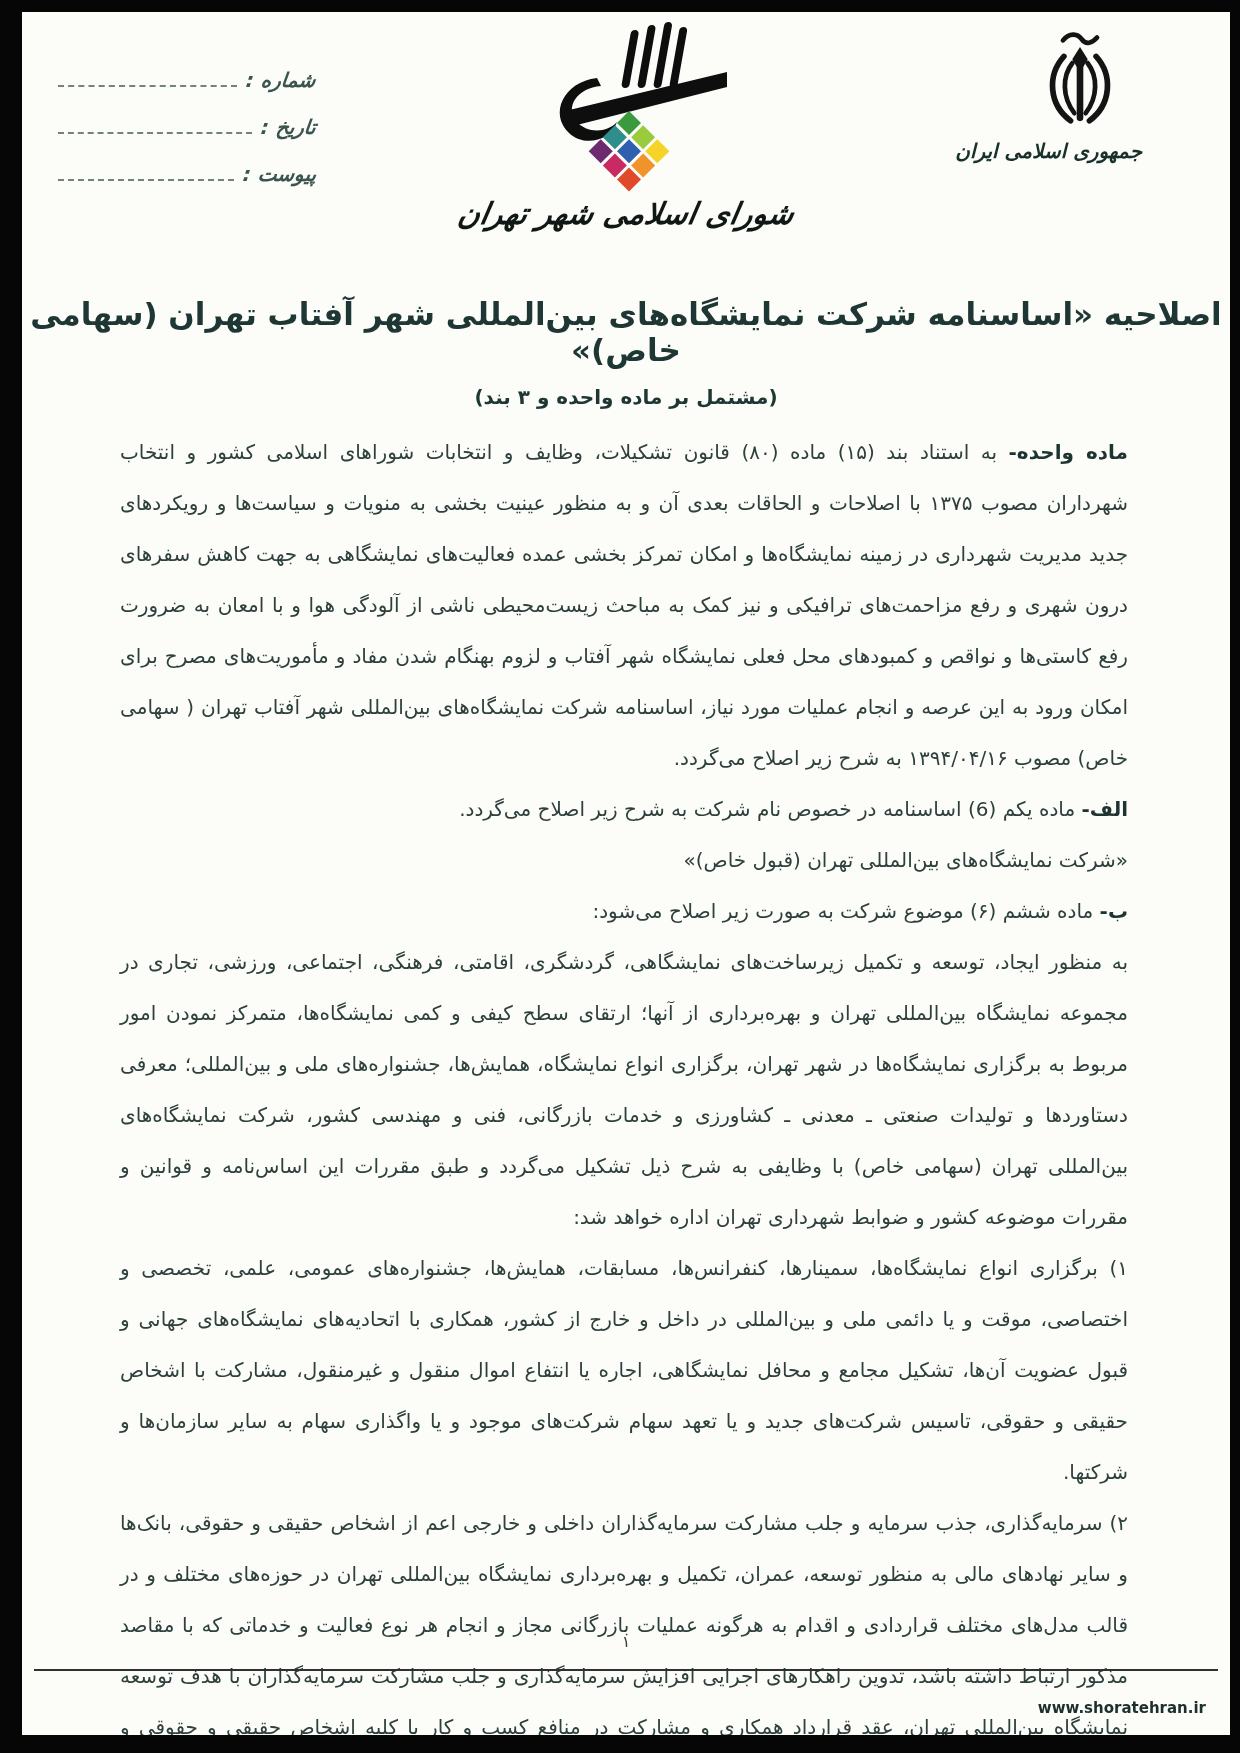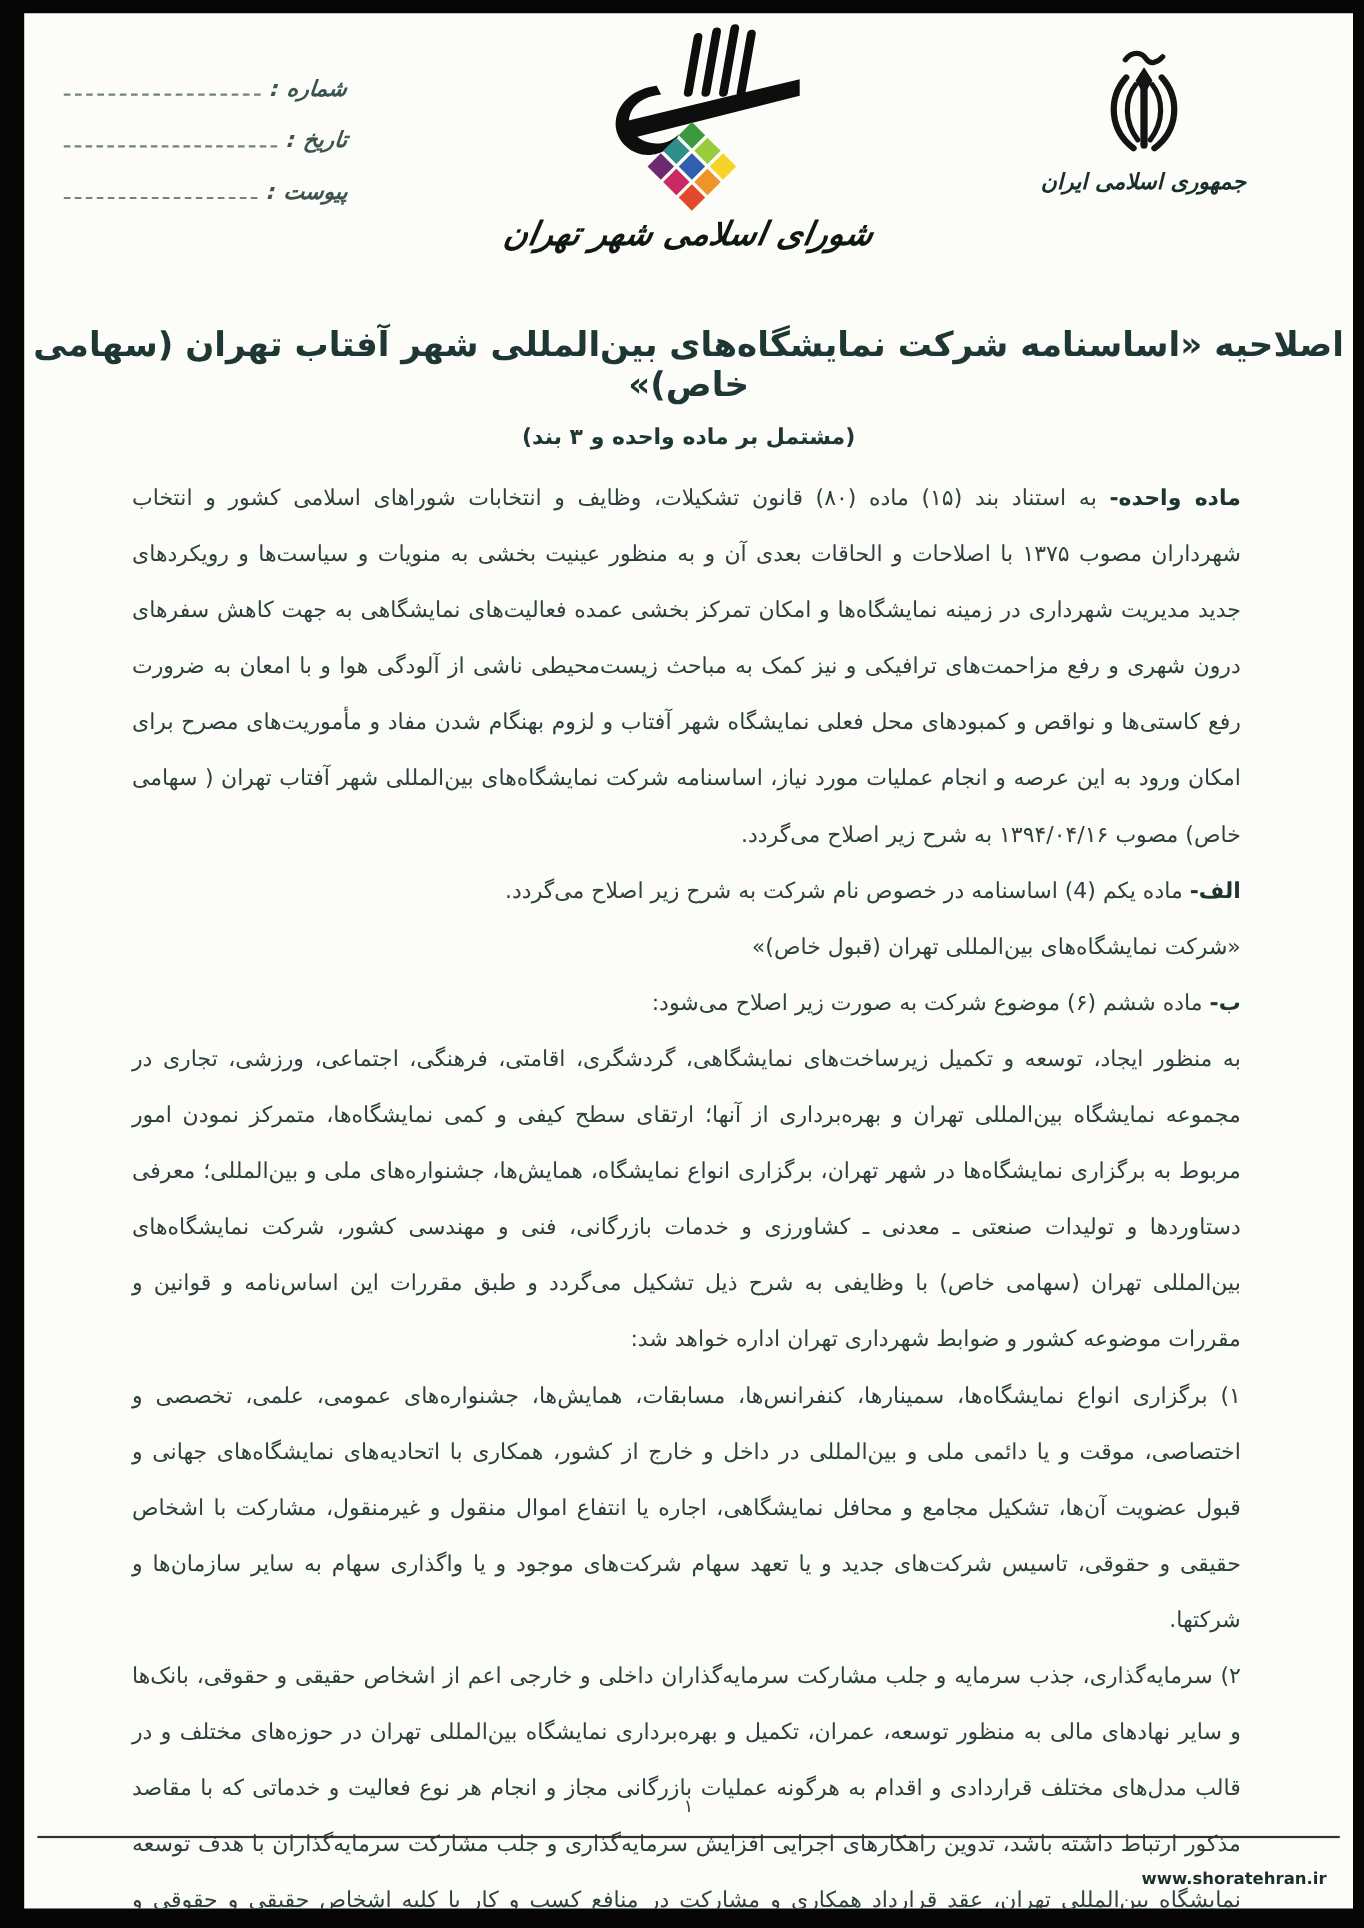--- a/index.html
+++ b/index.html
@@ -13,21 +13,21 @@
   .hdr{position:relative;height:228px;}
   .fields{position:absolute;top:44px;left:36px;width:258px;}
   .field-row{display:flex;align-items:center;gap:9px;height:47px;}
   .field-label{font-size:20px;font-weight:bold;font-style:italic;color:#3c544f;
     white-space:nowrap;transform:skewX(-6deg);}
   .field-line{flex:1;border-top:2px dashed #70837e;height:0;margin-top:12px;}
   .logo-block{position:absolute;top:8px;right:50%;transform:translateX(50%);
     width:340px;text-align:center;}
   .orgname{font-size:30px;font-weight:bold;font-style:italic;color:#101816;
     margin-top:0;transform:skewX(-10deg);white-space:nowrap;}
-  .emblem-block{position:absolute;top:31px;right:88px;width:205px;text-align:center;}
+  .emblem-block{position:absolute;top:17px;right:88px;width:205px;text-align:right;}
   .emblem-caption{font-size:20px;font-weight:bold;font-style:italic;color:#18302c;margin-top:2px;}
   
   .title{text-align:center;margin:56px 0 18px;color:#1e3634;}
   .title .t1{font-size:31px;font-weight:bold;margin:0 0 17px;}
   .title .t2{font-size:20px;font-weight:bold;margin:12px;}
   
   .docbody{padding:0 102px 0 98px;font-size:20px;line-height:51px;
     text-align:justify;color:#2e403d;}
   .para{margin:0;}
   .lead{font-weight:bold;color:#1d3432;}
@@ -108,21 +108,21 @@
   <section class="title">
     <h1 class="t1">اصلاحیه «اساسنامه شرکت نمایشگاه‌های بین‌المللی شهر آفتاب تهران (سهامی خاص)»</h1>
     <h2 class="t2">(مشتمل بر ماده واحده و ۳ بند)</h2>
   </section>
 
   <section class="docbody">
     <p class="para">
       <b class="lead">ماده واحده-</b><span> به استناد بند (۱۵) ماده (۸۰) قانون تشکیلات، وظایف و انتخابات شوراهای اسلامی کشور و انتخاب شهرداران مصوب ۱۳۷۵ با اصلاحات و الحاقات بعدی آن و به منظور عینیت بخشی به منویات و سیاست‌ها و رویکردهای جدید مدیریت شهرداری در زمینه نمایشگاه‌ها و امکان تمرکز بخشی عمده فعالیت‌های نمایشگاهی به جهت کاهش سفرهای درون شهری و رفع مزاحمت‌های ترافیکی و نیز کمک به مباحث زیست‌محیطی ناشی از آلودگی هوا و با امعان به ضرورت رفع کاستی‌ها و نواقص و کمبودهای محل فعلی نمایشگاه شهر آفتاب و لزوم بهنگام شدن مفاد و مأموریت‌های مصرح برای امکان ورود به این عرصه و انجام عملیات مورد نیاز، اساسنامه شرکت نمایشگاه‌های بین‌المللی شهر آفتاب تهران ( سهامی خاص) مصوب ۱۳۹۴/۰۴/۱۶ به شرح زیر اصلاح می‌گردد.</span>
     </p>
     <p class="para">
-      <b class="lead">الف-</b><span> ماده یکم (4) اساسنامه در خصوص نام شرکت به شرح زیر اصلاح می‌گردد.</span>
+      <b class="lead">الف-</b><span> ماده یکم (6) اساسنامه در خصوص نام شرکت به شرح زیر اصلاح می‌گردد.</span>
     </p>
     <p class="para">«شرکت نمایشگاه‌های بین‌المللی تهران (قبول خاص)»</p>
     <p class="para">
       <b class="lead">ب-</b><span> ماده ششم (۶) موضوع شرکت به صورت زیر اصلاح می‌شود:</span>
     </p>
     <p class="para">به منظور ایجاد، توسعه و تکمیل زیرساخت‌های نمایشگاهی، گردشگری، اقامتی، فرهنگی، اجتماعی، ورزشی، تجاری در مجموعه نمایشگاه بین‌المللی تهران و بهره‌برداری از آنها؛ ارتقای سطح کیفی و کمی نمایشگاه‌ها، متمرکز نمودن امور مربوط به برگزاری نمایشگاه‌ها در شهر تهران، برگزاری انواع نمایشگاه، همایش‌ها، جشنواره‌های ملی و بین‌المللی؛ معرفی دستاوردها و تولیدات صنعتی ـ معدنی ـ کشاورزی و خدمات بازرگانی، فنی و مهندسی کشور، شرکت نمایشگاه‌های بین‌المللی تهران (سهامی خاص) با وظایفی به شرح ذیل تشکیل می‌گردد و طبق مقررات این اساس‌نامه و قوانین و مقررات موضوعه کشور و ضوابط شهرداری تهران اداره خواهد شد:</p>
     <p class="para">۱) برگزاری انواع نمایشگاه‌ها، سمینارها، کنفرانس‌ها، مسابقات، همایش‌ها، جشنواره‌های عمومی، علمی، تخصصی و اختصاصی، موقت و یا دائمی ملی و بین‌المللی در داخل و خارج از کشور، همکاری با اتحادیه‌های نمایشگاه‌های جهانی و قبول عضویت آن‌ها، تشکیل مجامع و محافل نمایشگاهی، اجاره یا انتفاع اموال منقول و غیرمنقول، مشارکت با اشخاص حقیقی و حقوقی، تاسیس شرکت‌های جدید و یا تعهد سهام شرکت‌های موجود و یا واگذاری سهام به سایر سازمان‌ها و شرکتها.</p>
     <p class="para">۲) سرمایه‌گذاری، جذب سرمایه و جلب مشارکت سرمایه‌گذاران داخلی و خارجی اعم از اشخاص حقیقی و حقوقی، بانک‌ها و سایر نهادهای مالی به منظور توسعه، عمران، تکمیل و بهره‌برداری نمایشگاه بین‌المللی تهران در حوزه‌های مختلف و در قالب مدل‌های مختلف قراردادی و اقدام به هرگونه عملیات بازرگانی مجاز و انجام هر نوع فعالیت و خدماتی که با مقاصد مذکور ارتباط داشته باشد، تدوین راهکارهای اجرایی افزایش سرمایه‌گذاری و جلب مشارکت سرمایه‌گذاران با هدف توسعه نمایشگاه بین‌المللی تهران، عقد قرارداد همکاری و مشارکت در منافع کسب و کار با کلیه اشخاص حقیقی و حقوقی و بنگاه‌های اقتصادی بخش خصوصی، عمومی و یا دولتی داخلی و خارجی، اخذ اعتبارات و تسهیلات ارزی و یا ریالی لازم از نظام بانکی داخل و خارج از کشور و مؤسسات مالی و اعتباری و گشایش اعتبارات و ال سی برای شرکت در چهارچوب برنامه و بودجه موصوب شرکت.</p>
   </section>
 

